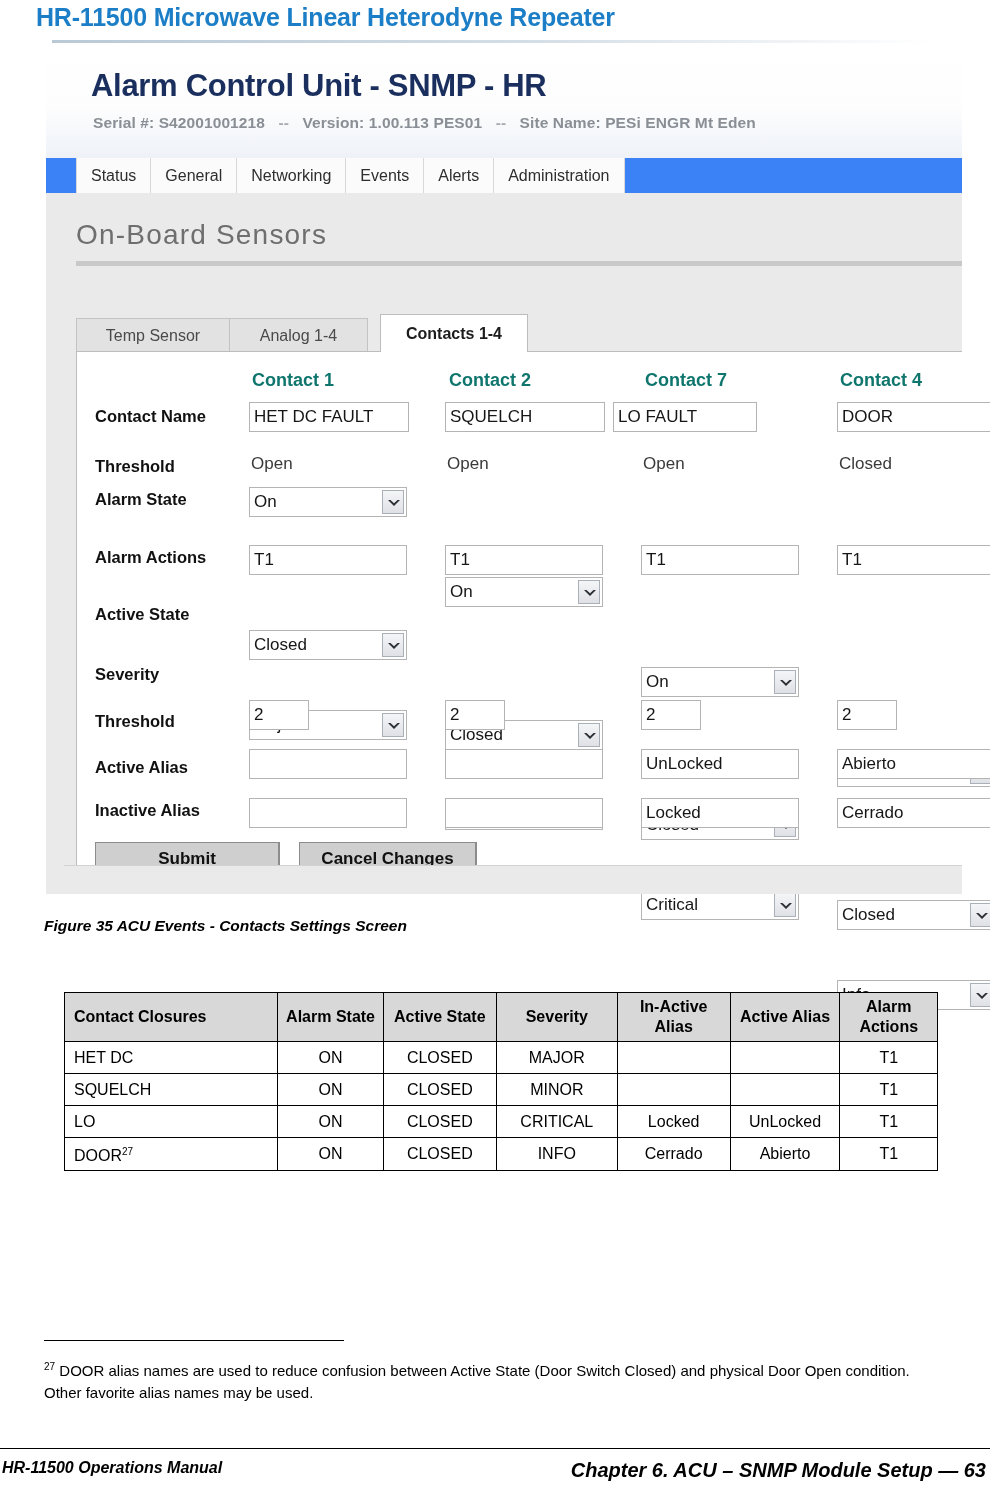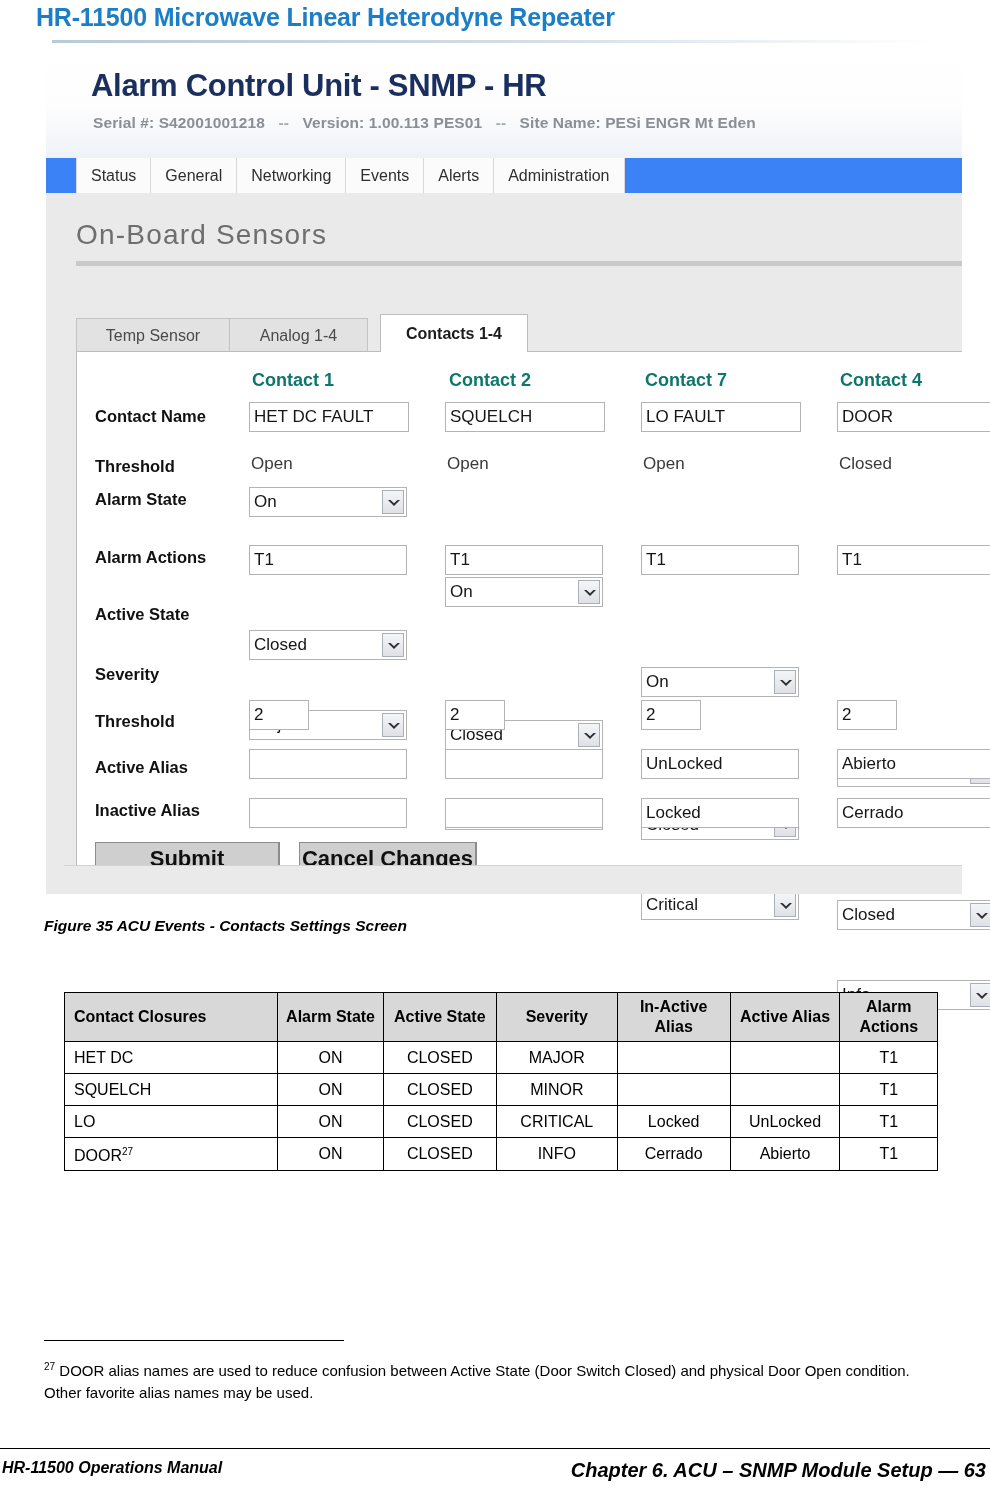--- a/index.html
+++ b/index.html
@@ -257,21 +257,21 @@
   .btn {
     position: absolute;
     box-sizing: border-box;
     height: 34px;
     line-height: 32px;
     background: #cfcfcf;
     border: 1px solid #8c8c8c;
     border-right-width: 2px;
     border-bottom-width: 2px;
     text-align: center;
-    font-size: 22px;
+    font-size: 17px;
     font-weight: bold;
     color: #101010;
     white-space: nowrap;
   }
 
   
   .shot-footerstrip {
     position: absolute;
     left: 18px;
     right: 0;
@@ -486,21 +486,21 @@
           <span class="arrow">
             <svg width="16" height="12" viewBox="0 0 16 12">
                 <path d="M2 3 L8 9 L14 3 L11.5 3 L8 6.2 L4.5 3 Z" fill="#2b2f36"></path>
               </svg>
           </span>
         </div>
         <div class="txtbox cell" style="left:368px;top:348px;width:60px;">2</div>
         <div class="txtbox cell" style="left:368px;top:397px;width:158px;"></div>
         <div class="txtbox cell" style="left:368px;top:446px;width:158px;"></div>
 
-        <div class="txtbox cell" style="left:564px;top:50px;width:160px;">LO FAULT</div>
+        <div class="txtbox cell" style="left:536px;top:50px;width:144px;">LO FAULT</div>
         <div class="statictext cell" style="left:566px;top:102px;">Open</div>
         <div class="selbox cell" style="left:564px;top:135px;width:158px;">
           <span>On</span>
           <span class="arrow">
             <svg width="16" height="12" viewBox="0 0 16 12">
                 <path d="M2 3 L8 9 L14 3 L11.5 3 L8 6.2 L4.5 3 Z" fill="#2b2f36"></path>
               </svg>
           </span>
         </div>
         <div class="txtbox cell" style="left:564px;top:193px;width:158px;">T1</div>

